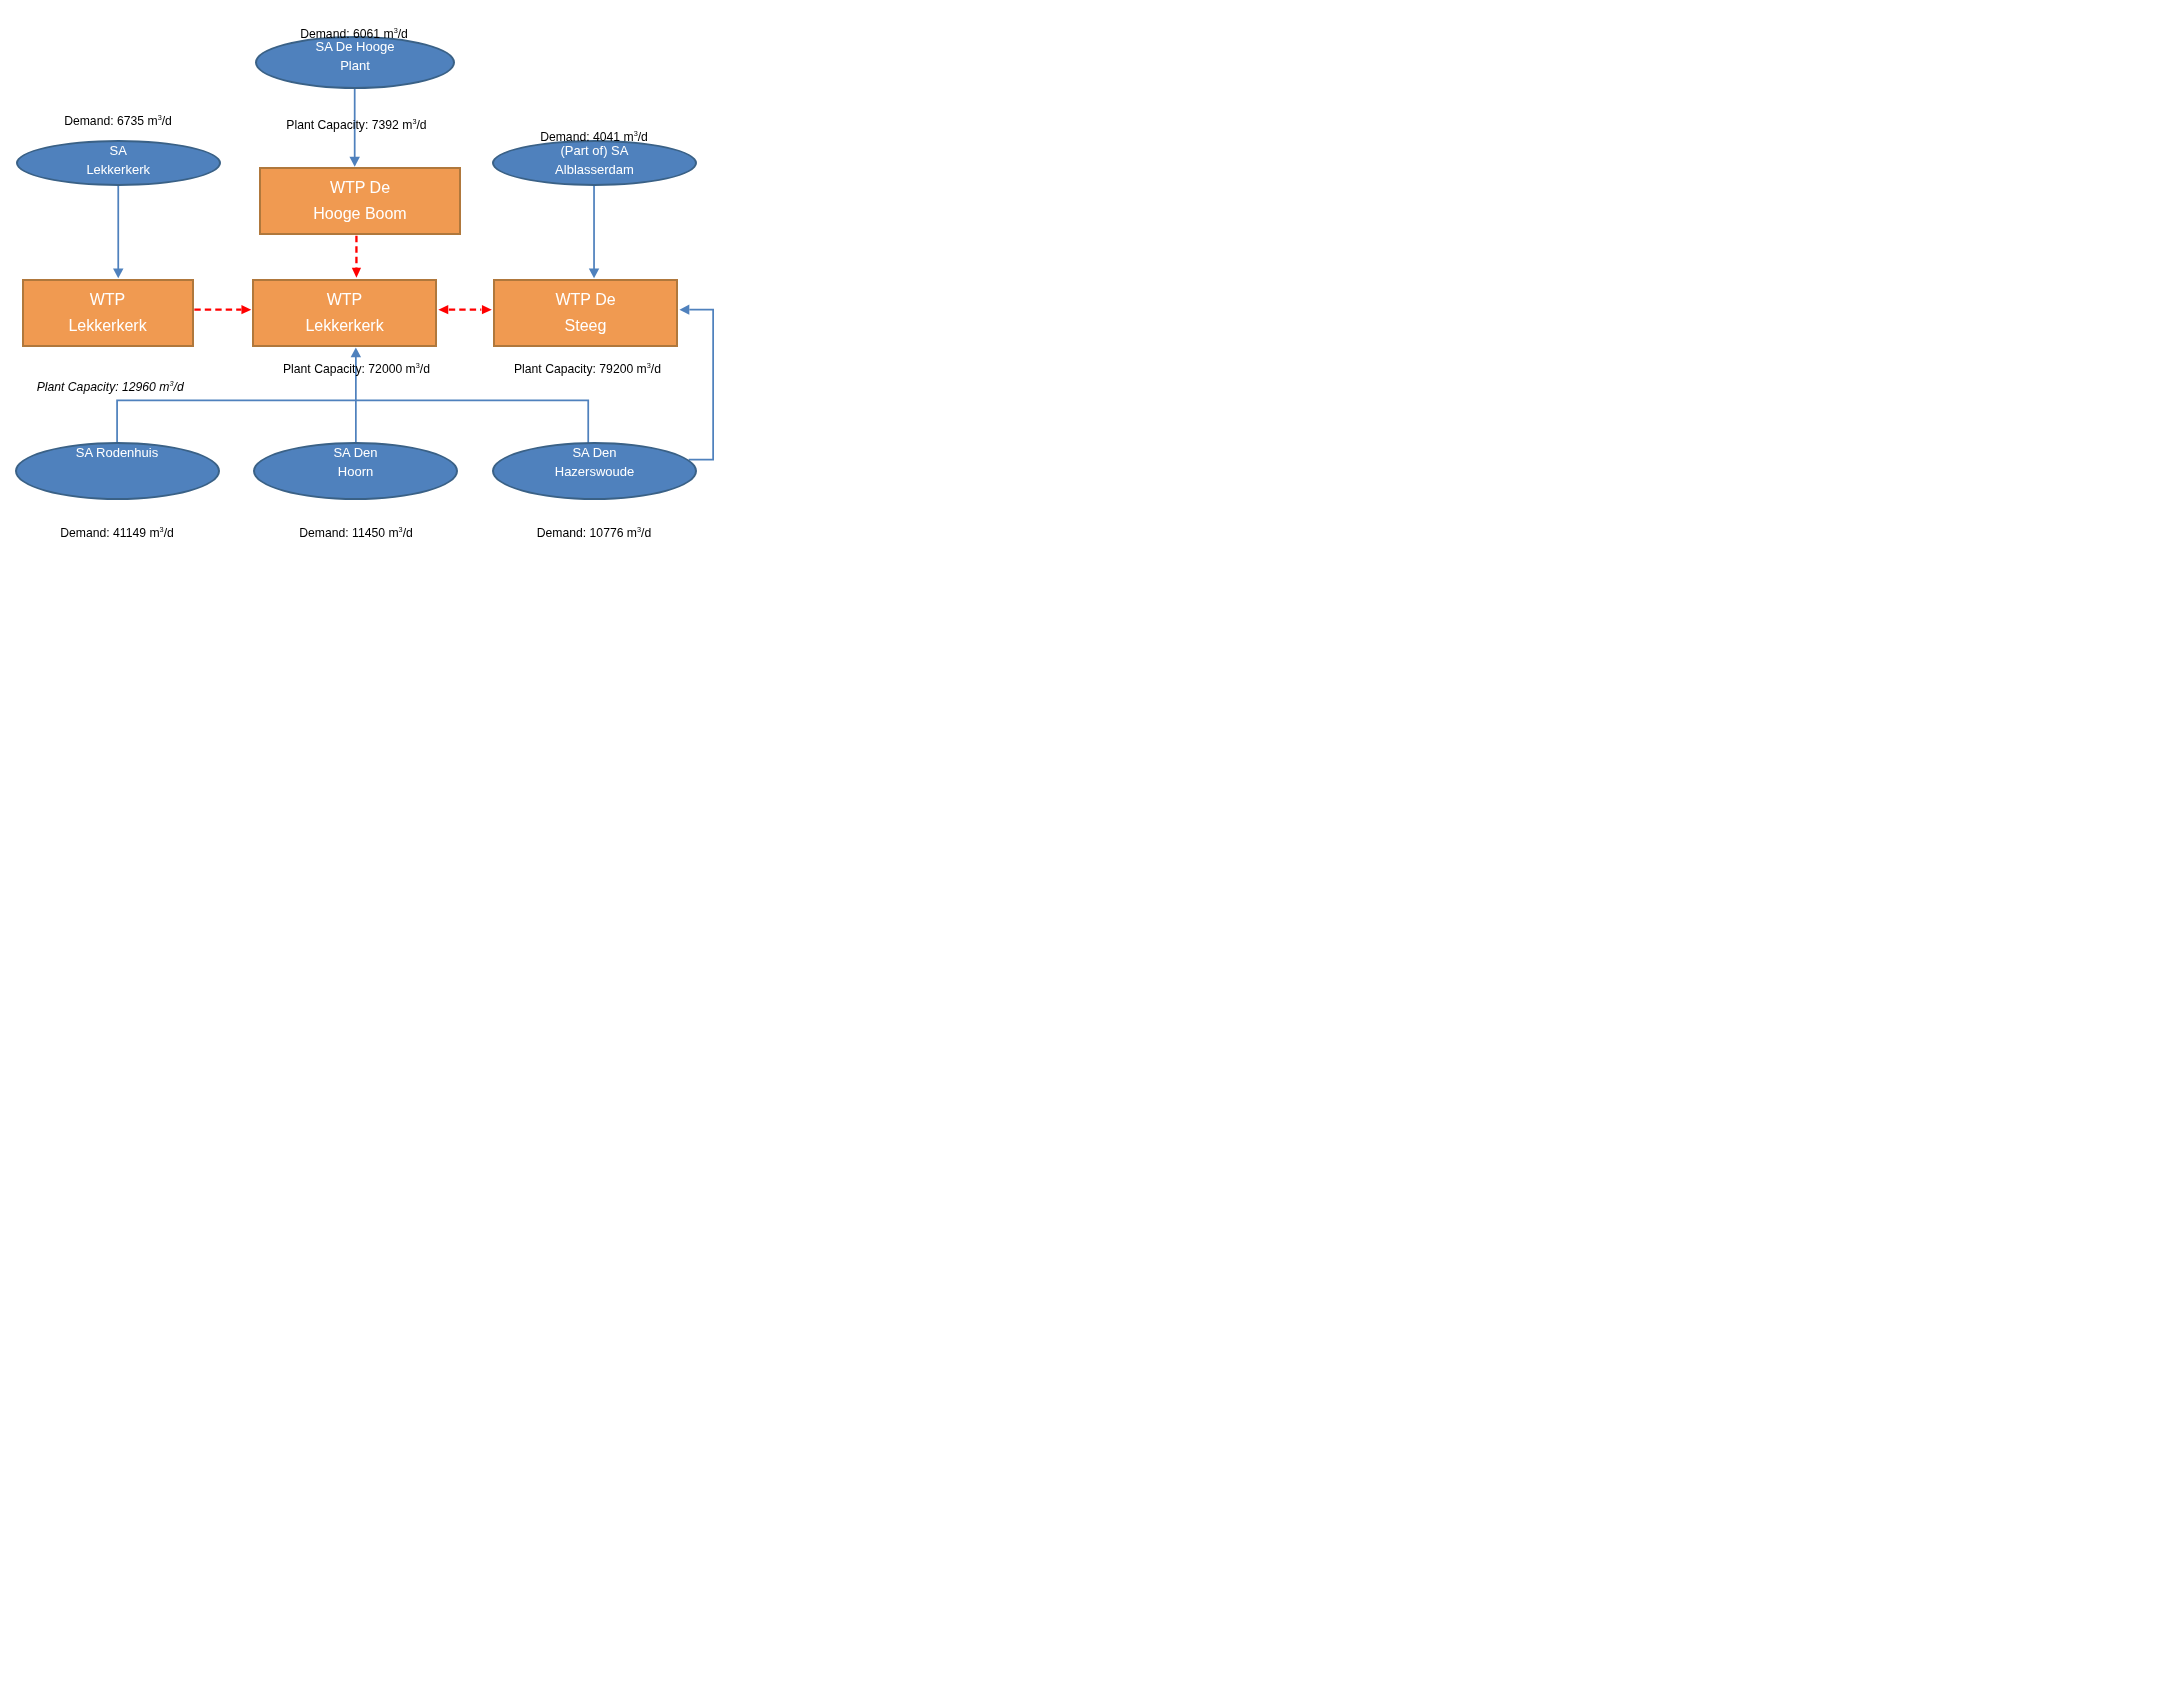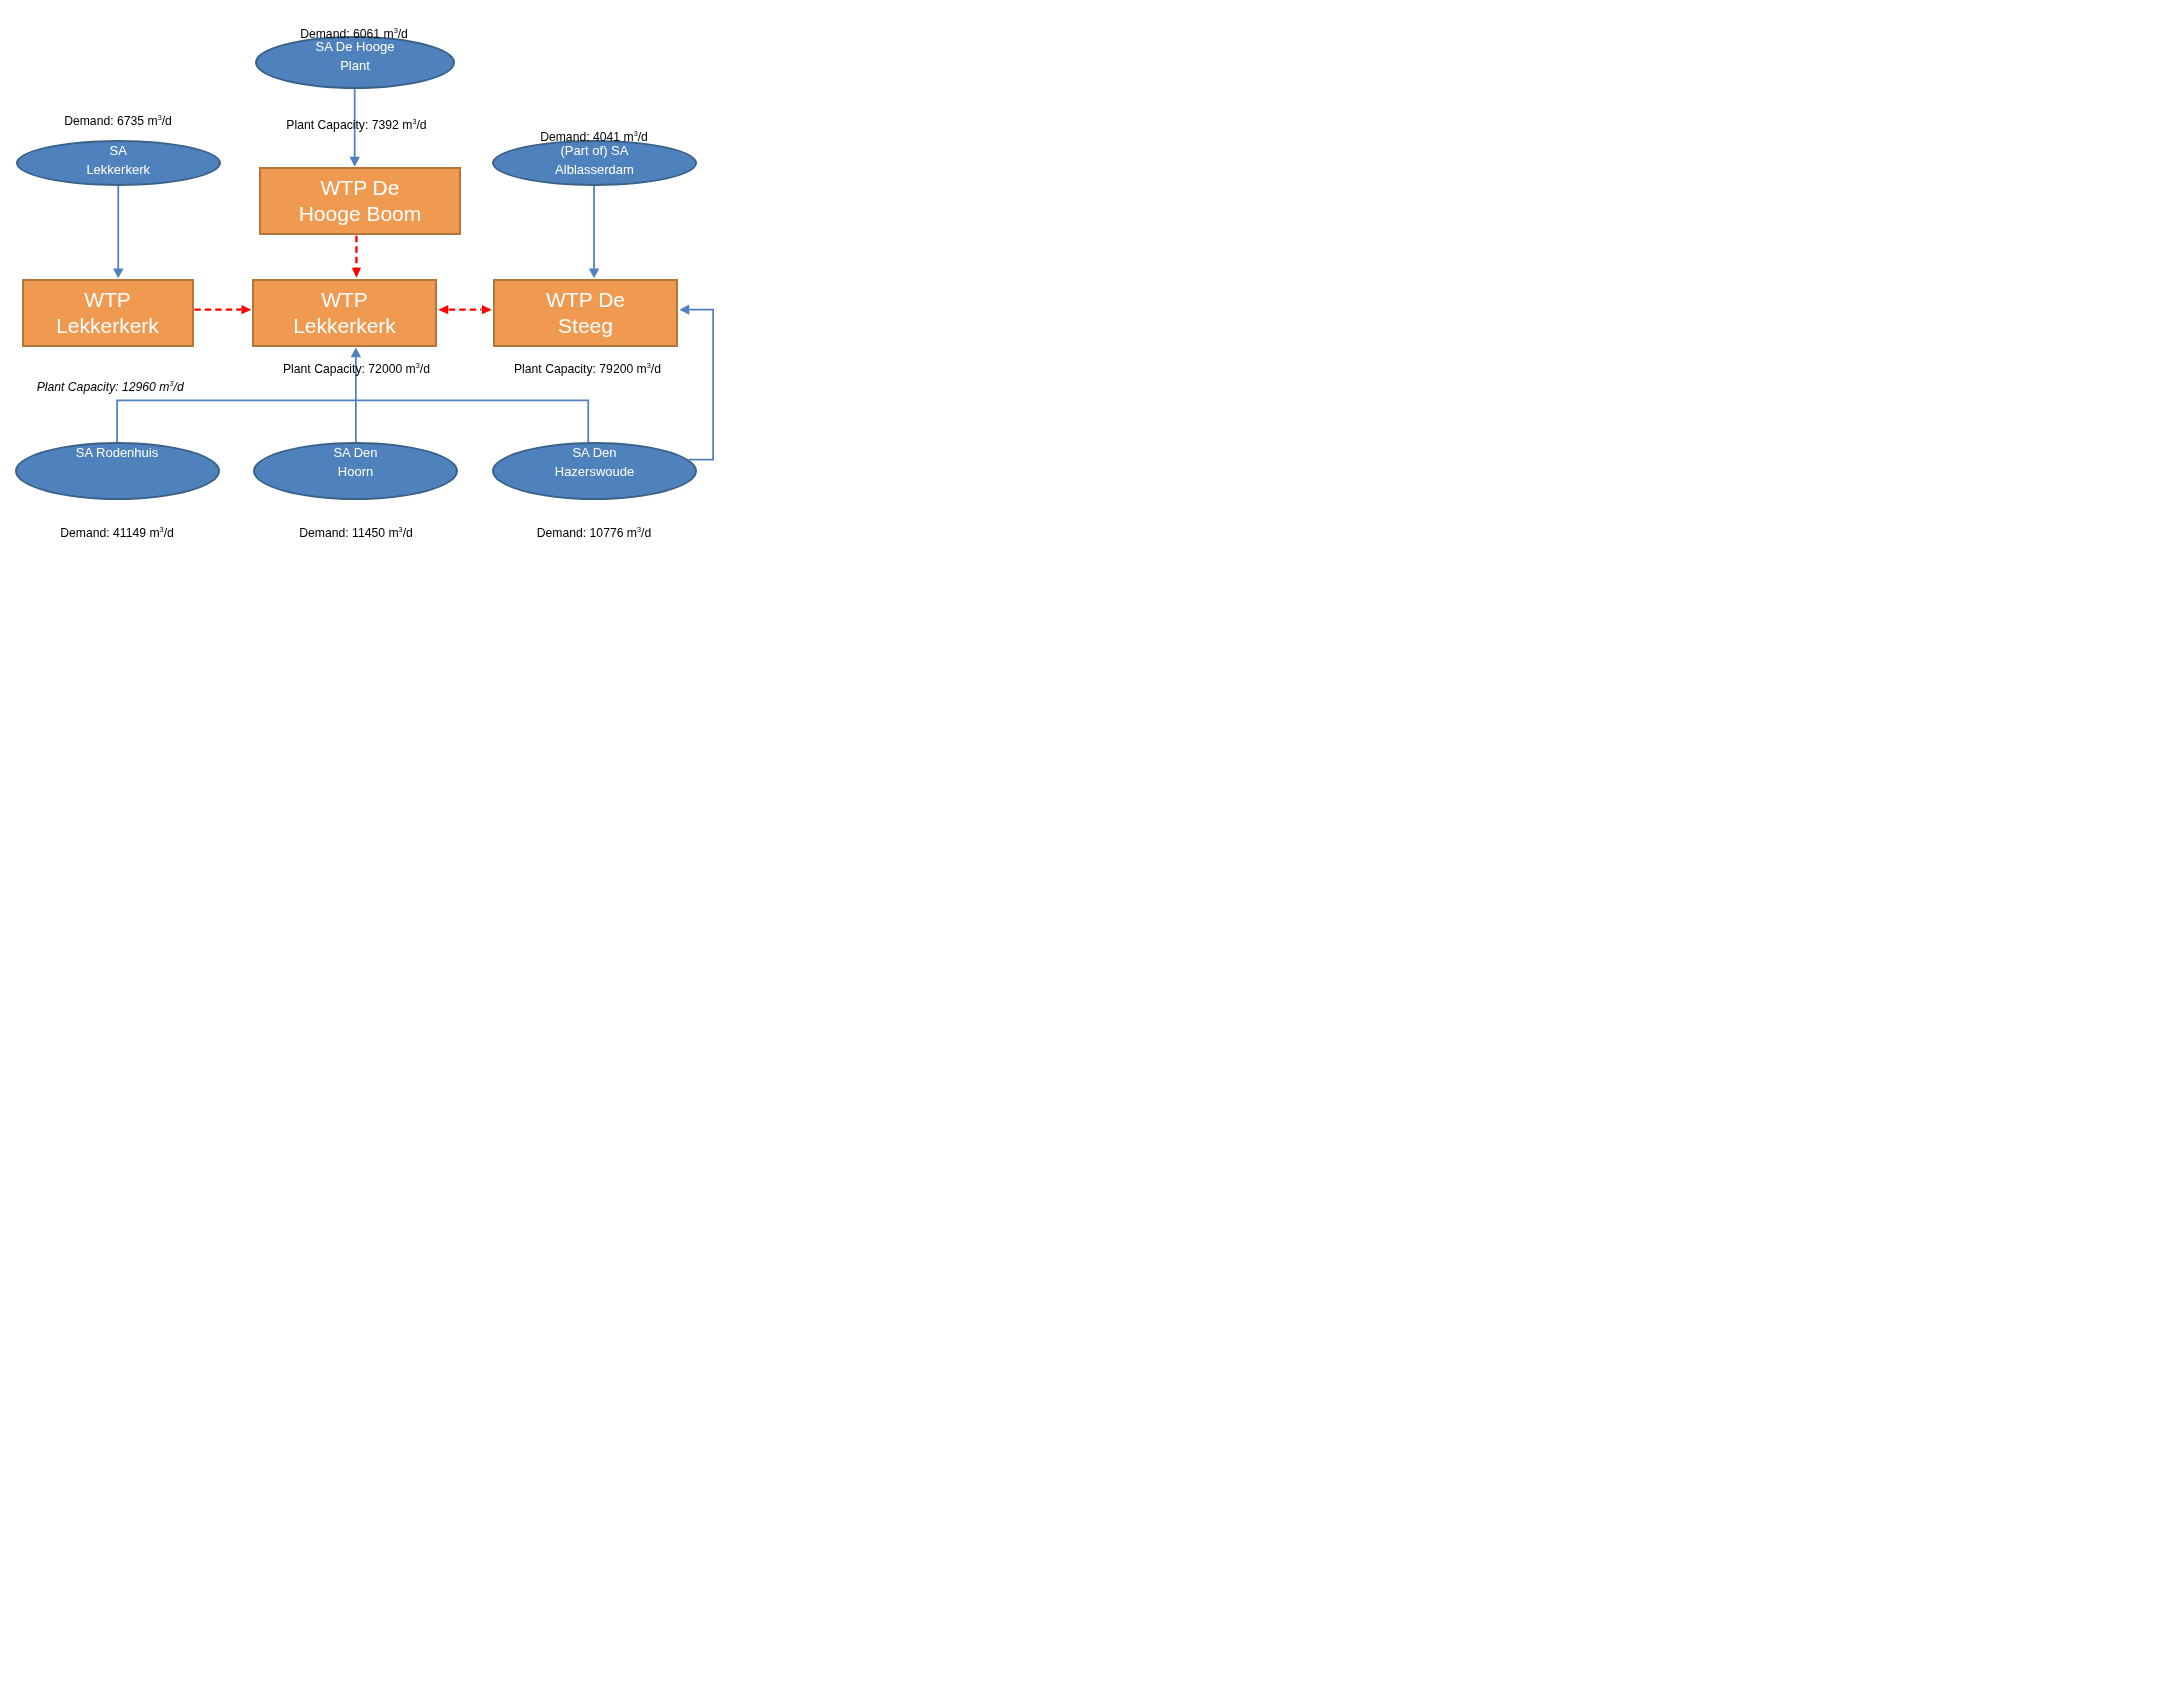--- a/index.html
+++ b/index.html
@@ -10,21 +10,21 @@
   .ah-blue{fill:var(--flow_blue);stroke:none;}
   .lnk-red{stroke:var(--transfer_red);stroke-width:4;fill:none;stroke-dasharray:11 7;}
   .ah-red{fill:var(--transfer_red);stroke:none;}
   .sa{position:absolute;box-sizing:border-box;background:var(--ellipse_fill);
       border:2.9px solid var(--ellipse_stroke);border-radius:50%;
       display:flex;align-items:flex-start;justify-content:center;text-align:center;
       color:var(--shape_text);font-size:13px;line-height:18.6px;}
   .wtp{position:absolute;box-sizing:border-box;background:var(--box_fill);
       border:2.3px solid var(--box_stroke);
       display:flex;align-items:center;justify-content:center;text-align:center;
-      color:var(--shape_text);font-size:21px;line-height:25.6px;}
+      color:var(--shape_text);font-size:16px;line-height:25.6px;}
   .name span{display:block;}
   .annot{position:absolute;text-align:center;font-size:12.2px;color:var(--label_black);
       white-space:nowrap;}
   .annot sup{font-size:0.6em;line-height:0;}
 </style>
 </head>
 <body>
 
 <div id="stage">
 

